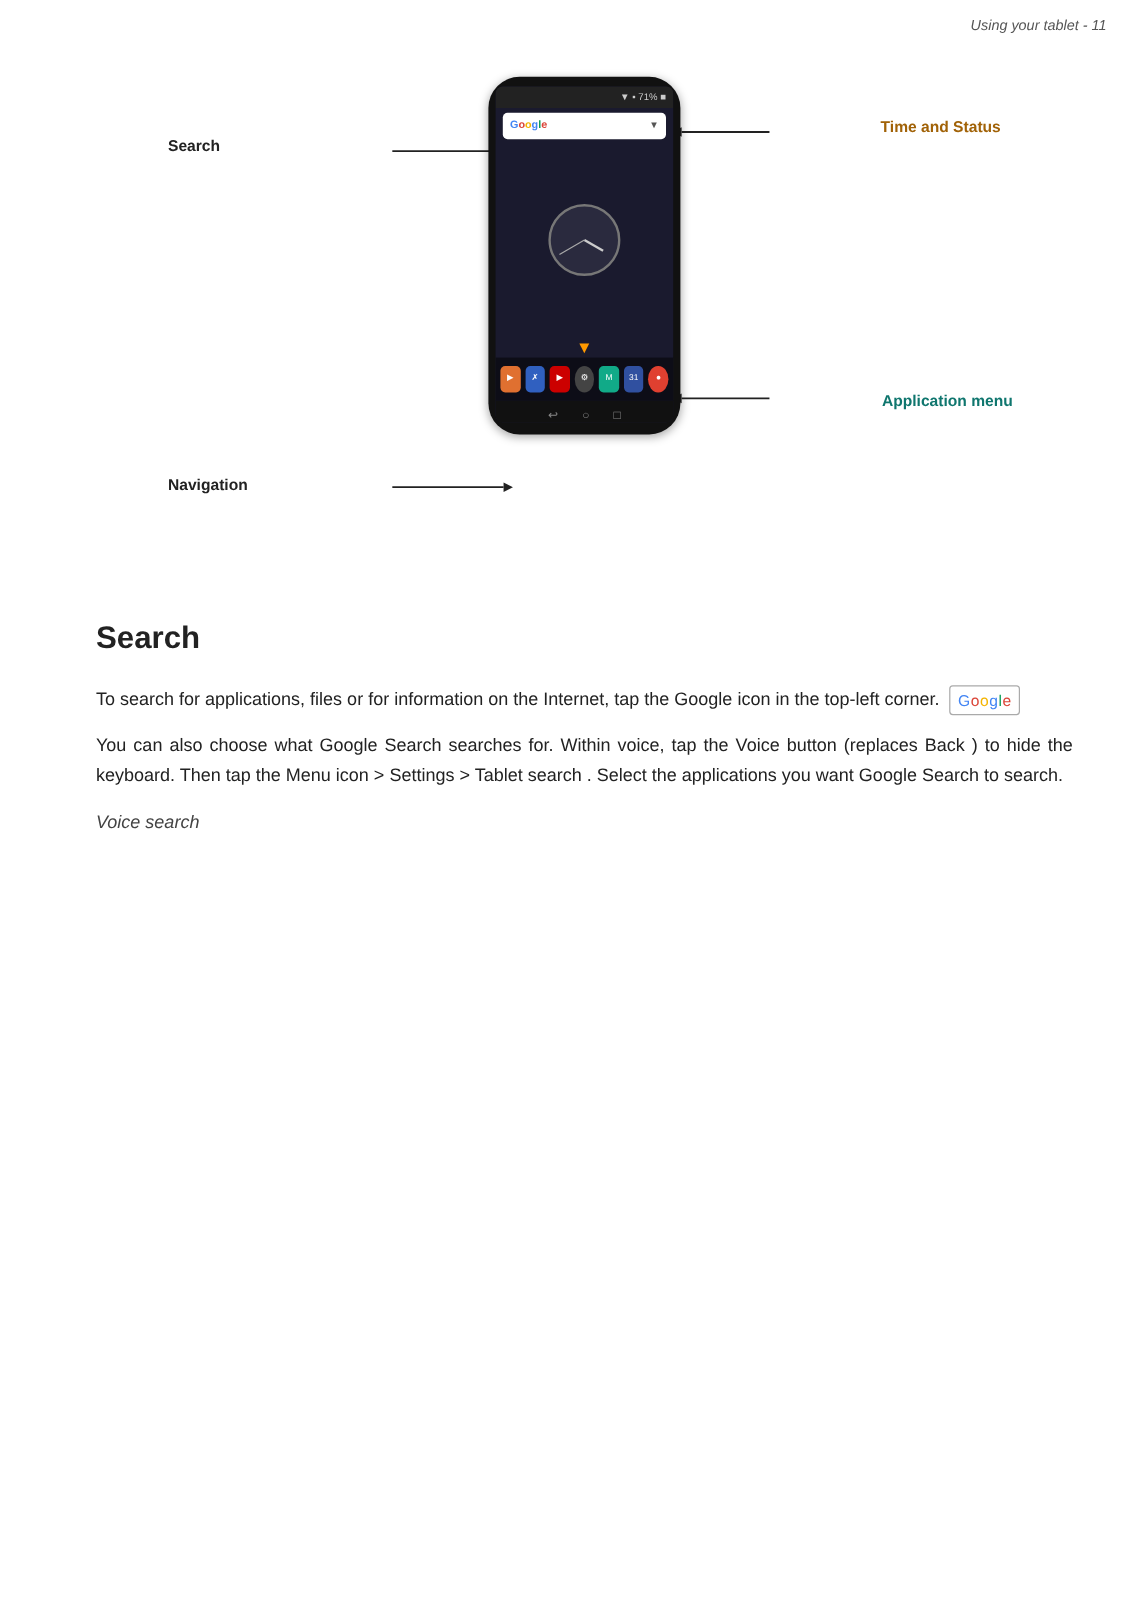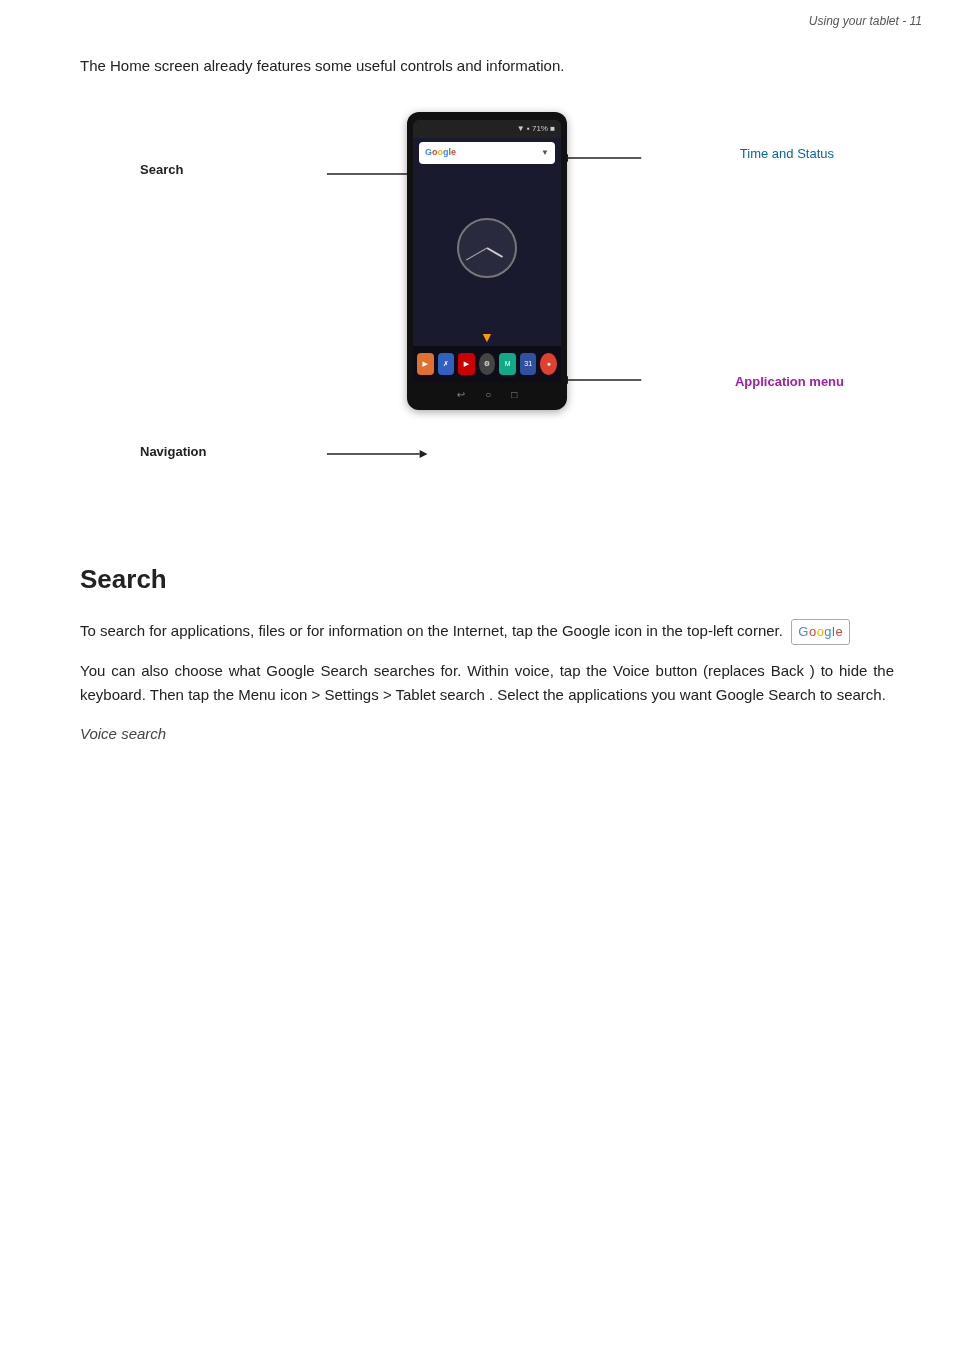--- a/index.html
+++ b/index.html
@@ -39,21 +39,21 @@
     }
     .phone-wrapper {
       position: absolute;
       left: 50%;
       transform: translateX(-50%);
       top: 10px;
     }
     .phone-frame {
       width: 160px;
       background: #111;
-      border-radius: 12px;
+      border-radius: 26px;
       padding: 8px 6px 10px 6px;
       position: relative;
       box-shadow: 0 2px 8px rgba(0,0,0,0.35);
     }
     .phone-screen {
       background: #1a1a2e;
       border-radius: 6px;
       overflow: hidden;
       width: 148px;
       height: 280px;
@@ -162,30 +162,30 @@
       top: 58px;
       font-size: 13px;
       font-weight: bold;
       color: #222;
     }
     .label-time-status {
       position: absolute;
       right: 60px;
       top: 42px;
       font-size: 13px;
-      font-weight: normal;
-      color: #0369a1;
+      font-weight: bold;
+      color: #a16207;
     }
     .label-app-menu {
       position: absolute;
       right: 50px;
       top: 270px;
       font-size: 13px;
       font-weight: bold;
-      color: #a21caf;
+      color: #0f766e;
     }
     .label-navigation {
       position: absolute;
       left: 60px;
       top: 340px;
       font-size: 13px;
       font-weight: bold;
       color: #222;
     }
     
@@ -256,23 +256,20 @@
   </style>
 </head>
 <body>
 
 <div class="page-header">
   <span>Using your tablet - 11</span>
 </div>
 
 <div class="content">
 
-  <p class="intro-text">
-    <span>The Home screen already features some useful controls and information.</span>
-  </p>
 
   <div class="diagram-container">
 
     <svg class="diagram-svg" viewBox="0 0 834 420" preserveAspectRatio="none">
 
       <line x1="253" y1="72" x2="348" y2="72" stroke="#222" stroke-width="1.5"></line>
       <polygon points="348,68 356,72 348,76" fill="#222"></polygon>
 
       <line x1="500" y1="56" x2="575" y2="56" stroke="#222" stroke-width="1.5"></line>
       <polygon points="500,52 492,56 500,60" fill="#222"></polygon>

